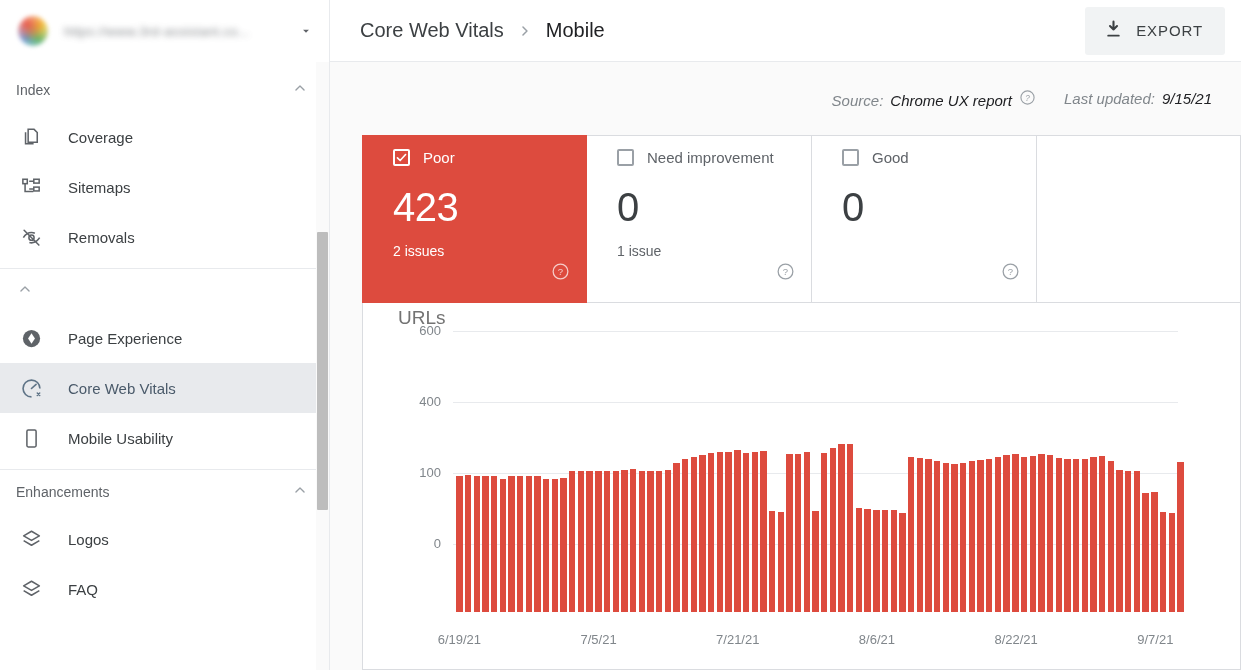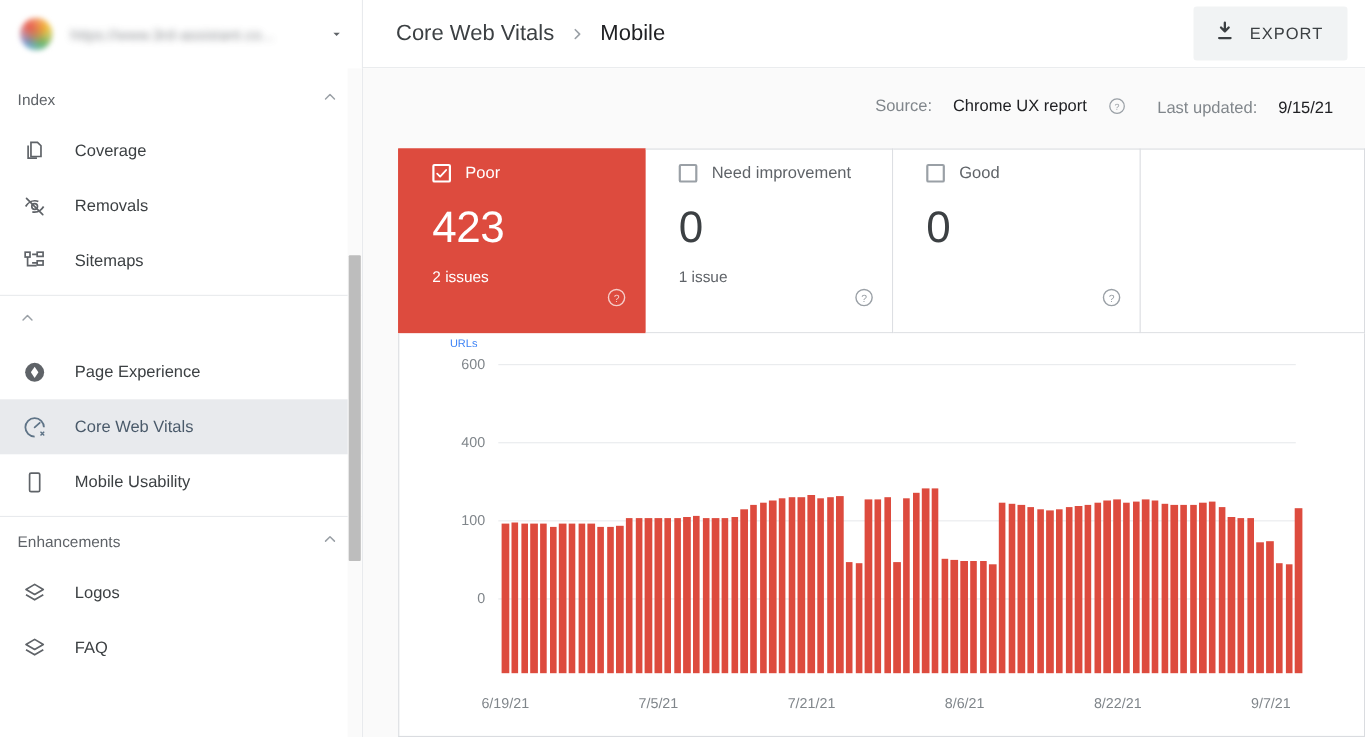--- a/index.html
+++ b/index.html
@@ -127,21 +127,21 @@
   }
   .source-row {
     display: flex; align-items: center; justify-content: flex-end;
     gap: 28px;
     height: 73px; flex: 0 0 73px;
     padding-right: 29px;
     font-size: 15px;
   }
   .src-label { color: #80868b; }
   .src-value { color: #202124; }
-  .src-group { display: flex; align-items: flex-start; gap: 19px; }
+  .src-group { display: flex; align-items: flex-end; gap: 7px; font-style: italic; }
 
   
   .cards-row {
     display: flex;
     margin: 0 0 0 32px;
     flex: 0 0 168px;
   }
   .status-card {
     width: 225px; flex: 0 0 225px;
     background: #ffffff;
@@ -191,22 +191,22 @@
     margin-left: 32px;
     background: #ffffff;
     border: 1px solid #dadce0;
     border-top: none;
     padding: 0;
     position: relative;
     min-height: 0;
   }
   .chart-area { position: relative; width: 100%; height: 100%; }
   .y-axis-title {
-    position: absolute; left: 46px; top: 4px;
-    font-size: 10px; color: #3b82f6;
+    position: absolute; left: 35px; top: 4px;
+    font-size: 19px; color: #737373;
   }
   .grid-line {
     position: absolute; left: 90px; right: 62px;
     height: 1px; background: #e8eaed;
   }
   .y-tick {
     position: absolute; left: 0; width: 78px;
     text-align: right;
     font-size: 13px; color: #80868b;
     transform: translateY(-8px);
@@ -282,37 +282,37 @@
             <svg width="23" height="23" viewBox="0 0 24 24" fill="none" stroke="currentColor" stroke-width="1.6">
               <path d="M8.5 3.5h6.2l3.3 3.3v10.2H8.5z"></path>
               <path d="M5.8 6.6v11.9h8.4"></path>
             </svg>
           </span>
           <span class="nav-label">Coverage</span>
         </div>
         <div class="nav-item">
           <span class="nav-icon">
             <svg width="23" height="23" viewBox="0 0 24 24" fill="none" stroke="currentColor" stroke-width="1.6">
-              <path d="M3.5 12.2S6.7 6.8 12 6.8c1.3 0 2.5.3 3.5.8M20.5 12.2s-1.1 1.9-3 3.4c-1.5 1.2-3.4 2-5.5 2-.8 0-1.5-.1-2.2-.3"></path>
-              <circle cx="12" cy="12.2" r="2.7"></circle>
-              <path d="M4.3 4.5l15.4 15.4" stroke-linecap="round"></path>
-            </svg>
-          </span>
-          <span class="nav-label">Removals</span>
-        </div>
-        <div class="nav-item">
-          <span class="nav-icon">
-            <svg width="23" height="23" viewBox="0 0 24 24" fill="none" stroke="currentColor" stroke-width="1.6">
               <rect x="3" y="3.4" width="4.6" height="4.6"></rect>
               <rect x="14.4" y="3.4" width="5.6" height="4"></rect>
               <rect x="14.4" y="11.6" width="5.6" height="4"></rect>
               <path d="M5.3 8v8.2h8.6M9.6 5.4h4.6M9.6 13.6h4.6"></path>
             </svg>
           </span>
           <span class="nav-label">Sitemaps</span>
+        </div>
+        <div class="nav-item">
+          <span class="nav-icon">
+            <svg width="23" height="23" viewBox="0 0 24 24" fill="none" stroke="currentColor" stroke-width="1.6">
+              <path d="M3.5 12.2S6.7 6.8 12 6.8c1.3 0 2.5.3 3.5.8M20.5 12.2s-1.1 1.9-3 3.4c-1.5 1.2-3.4 2-5.5 2-.8 0-1.5-.1-2.2-.3"></path>
+              <circle cx="12" cy="12.2" r="2.7"></circle>
+              <path d="M4.3 4.5l15.4 15.4" stroke-linecap="round"></path>
+            </svg>
+          </span>
+          <span class="nav-label">Removals</span>
         </div>
         <div class="nav-divider"></div>
         <div class="nav-section-header">
           <span><svg width="18" height="18" viewBox="0 0 24 24">
               <path d="M6.6 14.6L12 9.2l5.4 5.4" fill="none" stroke="#9aa0a6" stroke-width="1.8" stroke-linecap="round" stroke-linejoin="round"></path>
             </svg></span>
         </div>
         <div class="nav-item">
           <span class="nav-icon">
             <svg width="23" height="23" viewBox="0 0 24 24">

